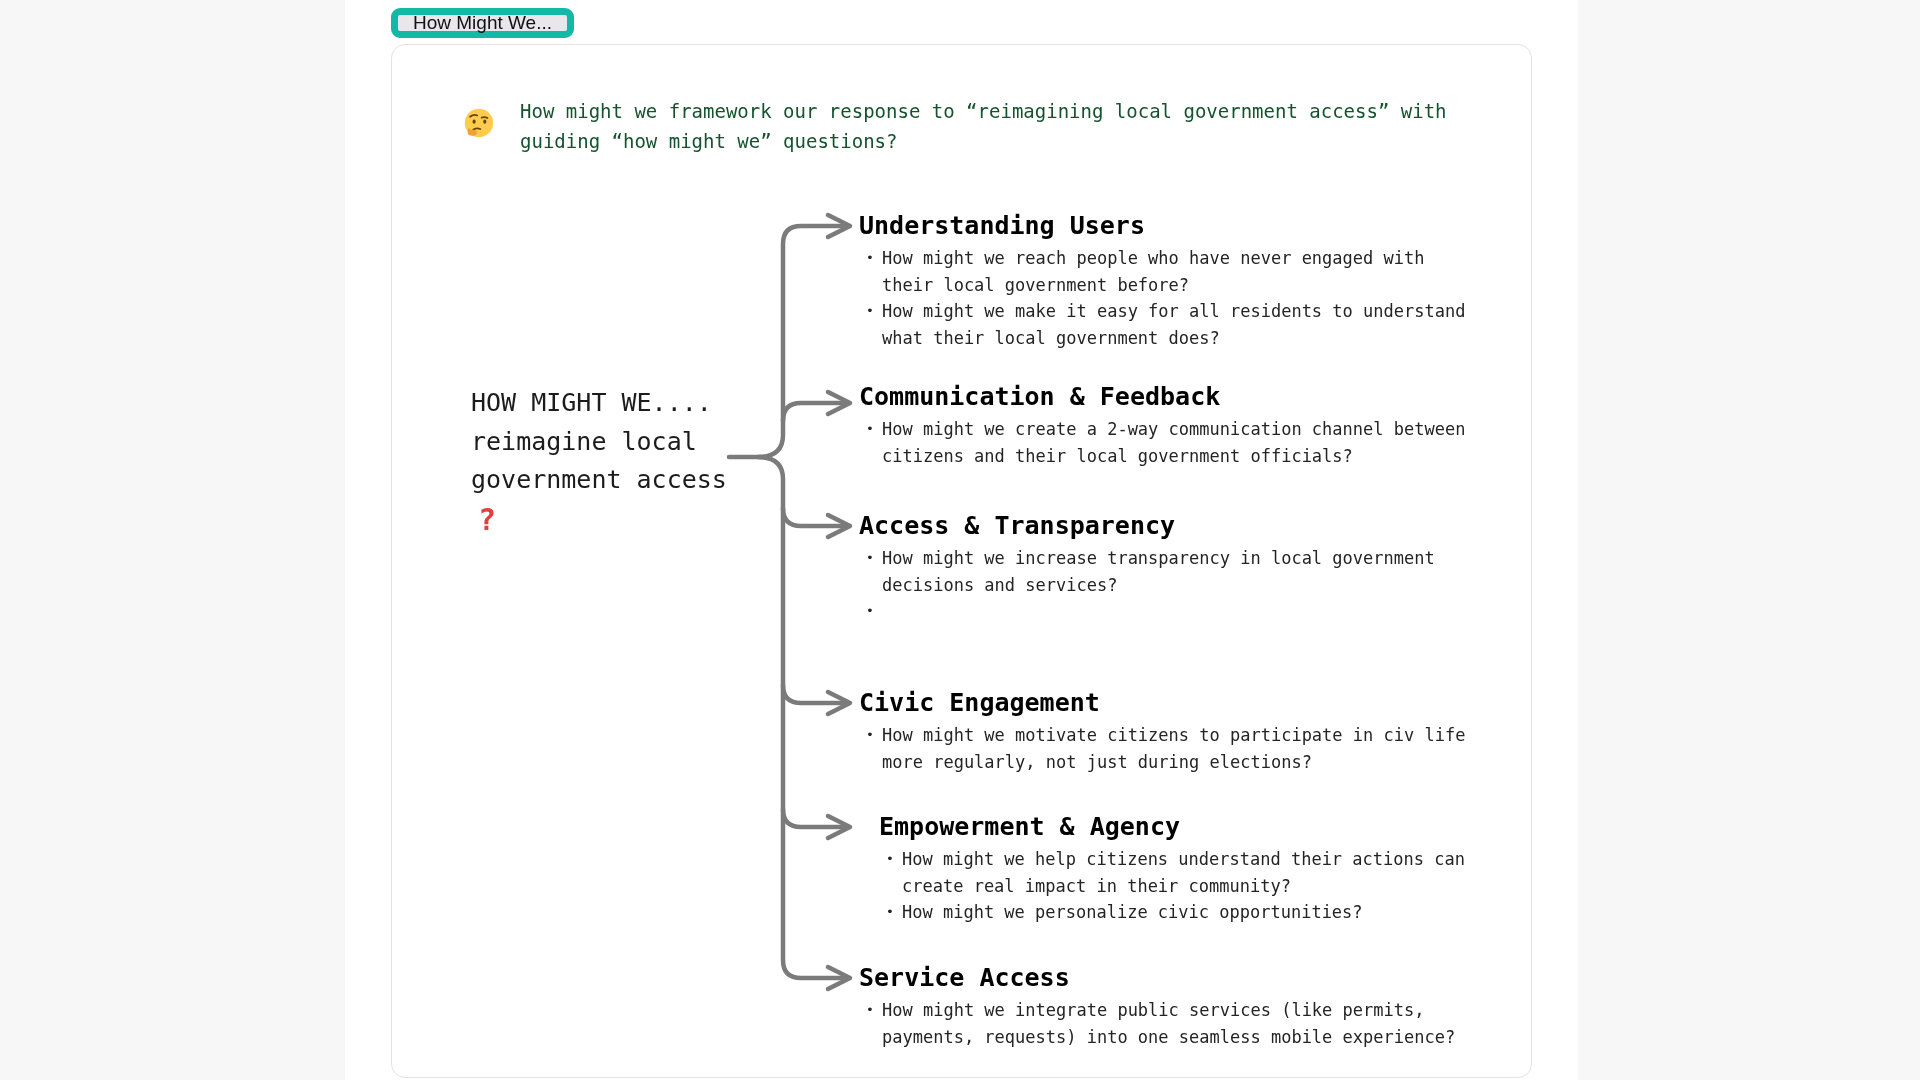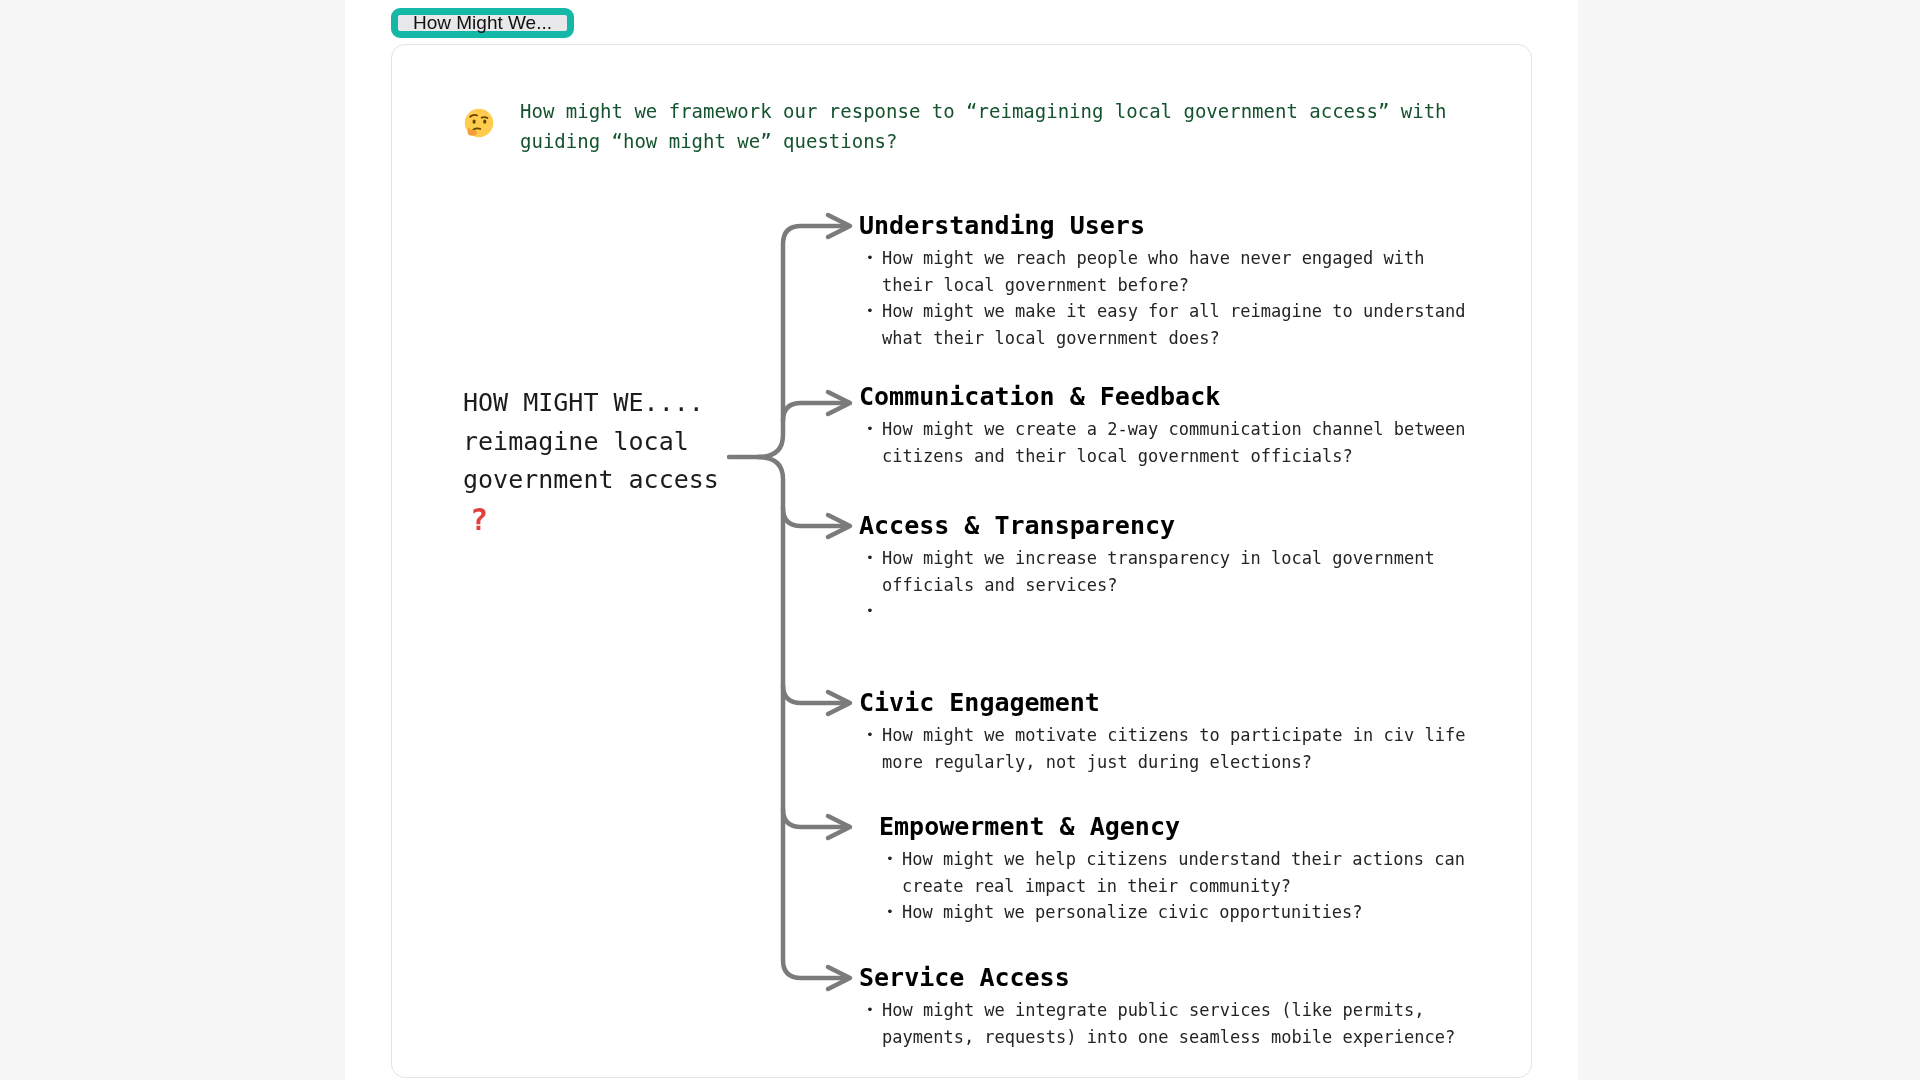--- a/index.html
+++ b/index.html
@@ -37,21 +37,21 @@
   .prompt-emoji{
     position:absolute;left:71px;top:62px;width:32px;height:32px;
   }
   .prompt-text{
     position:absolute;left:128px;top:51px;width:955px;
     font-size:19px;line-height:30px;color:#14532d;
     white-space:normal;
   }
   .connector-svg{position:absolute;left:0;top:0;pointer-events:none;}
   .root-node{
-    position:absolute;left:71px;top:339px;width:280px;
+    position:absolute;left:79px;top:339px;width:280px;
     font-size:25px;line-height:38.5px;color:#1c1c1c;
   }
   .root-line{white-space:nowrap;}
   .root-mark{
     font-size:30px;line-height:34px;font-weight:bold;
     padding-left:7px;margin-top:3px;
   }
   .branch-section{
     position:absolute;left:467px;width:640px;
   }
@@ -118,33 +118,33 @@
         <div class="root-line">government access</div>
       </div>
     <div class="root-mark" style="color: rgb(226, 64, 58);">?</div>
   </div>
 
   <div id="branches">
       <div class="branch-section" style="top: 164px;">
         <div class="branch-title">Understanding Users</div>
         <ul class="question-list">
           <li class="question-item"><span class="bullet-icon">•</span><span>How might we reach people who have never engaged with their local government before?</span></li>
-          <li class="question-item"><span class="bullet-icon">•</span><span>How might we make it easy for all reimagine to understand what their local government does?</span></li>
+          <li class="question-item"><span class="bullet-icon">•</span><span>How might we make it easy for all residents to understand what their local government does?</span></li>
         </ul>
       </div>
       <div class="branch-section" style="top: 335px;">
         <div class="branch-title">Communication &amp; Feedback</div>
         <ul class="question-list">
           <li class="question-item"><span class="bullet-icon">•</span><span>How might we create a 2-way communication channel between citizens and their local government officials?</span></li>
         </ul>
       </div>
       <div class="branch-section" style="top: 464px;">
         <div class="branch-title">Access &amp; Transparency</div>
         <ul class="question-list">
-          <li class="question-item"><span class="bullet-icon">•</span><span>How might we increase transparency in local government officials and services?</span></li>
+          <li class="question-item"><span class="bullet-icon">•</span><span>How might we increase transparency in local government decisions and services?</span></li>
           <li class="question-item"><span class="bullet-icon">•</span></li>
         </ul>
       </div>
       <div class="branch-section" style="top: 641px;">
         <div class="branch-title">Civic Engagement</div>
         <ul class="question-list">
           <li class="question-item"><span class="bullet-icon">•</span><span>How might we motivate citizens to participate in civ life more regularly, not just during elections?</span></li>
         </ul>
       </div>
       <div class="branch-section" style="top: 765px; margin-left: 20px;">

